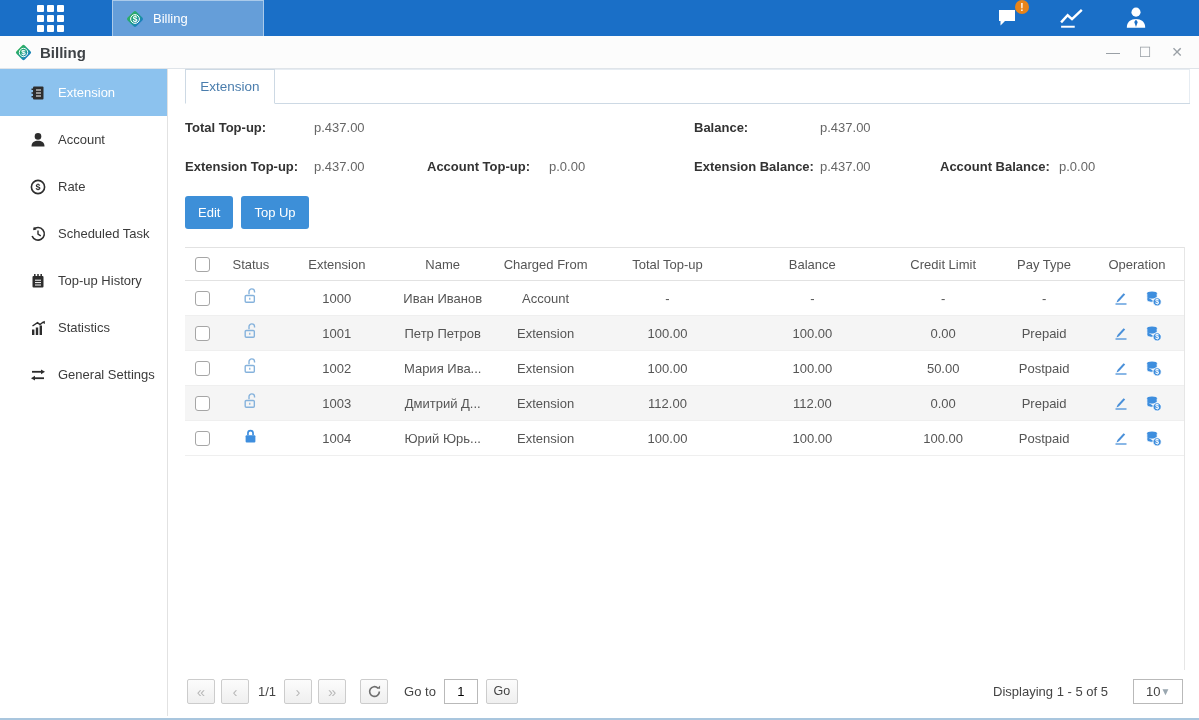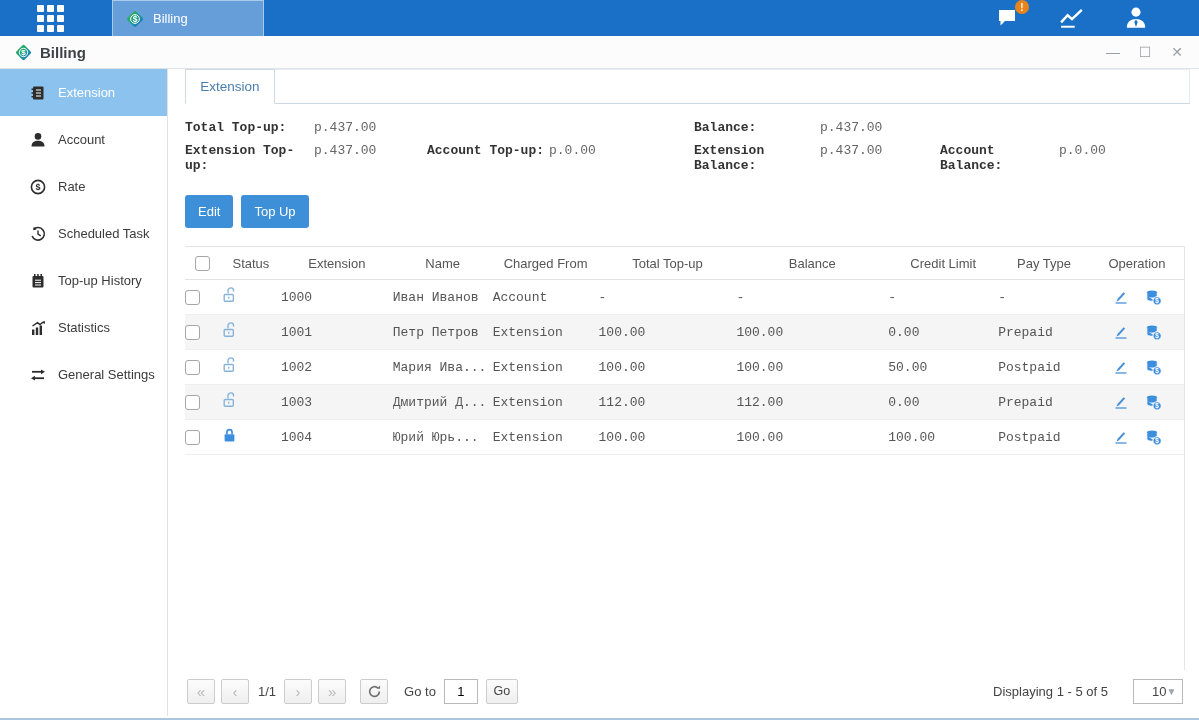--- a/index.html
+++ b/index.html
@@ -38,53 +38,53 @@
 
   
   .content { position:absolute; left:168px; top:69px; right:0; bottom:2px; display:flex; flex-direction:column; padding:0 14px 0 17px; background:#fff; }
 
   .tabstrip { height:35px; display:flex; align-items:stretch; border-bottom:1px solid #cdd9e4; margin-right:-5px; }
   .tab { width:90px; display:flex; align-items:center; justify-content:center; font-size:13.5px; color:#4a7dad;
          background:#fff; border:1px solid #cdd9e4; border-bottom:1px solid #fff; margin-bottom:-1px; cursor:pointer; }
   .tabstrip-rest { flex:1; border-top:1px solid #e6ecf2; border-right:1px solid #e6ecf2; }
 
   .summary { display:grid; grid-template-columns:129px 113px 122px 145px 126px 120px 119px auto;
-             row-gap:8px; padding:16px 0 8px 0; font-size:13px;font-family:Liberation Mono, monospace; }
+             row-gap:24px; padding:16px 0 8px 0; font-size:13px; }
   .summary .lbl { font-weight:bold; color:#333; }
   .summary .val { color:#666; }
   .gc5 { grid-column:5; } .gc6 { grid-column:6; }
 
   .toolbar { display:flex; gap:8px; margin:14px 0 18px 0; }
   .btn { background:#3d8fd8; color:#fff; border:none; font-size:13px; font-family:inherit;
          padding:9px 13px; border-radius:3px; cursor:pointer; }
 
   .grid-area { flex:1; border-right:1px solid #e6e6e6; display:flex; flex-direction:column; overflow:hidden; }
   table { width:100%; border-collapse:collapse; font-size:13px; table-layout:fixed; }
   th { font-weight:normal; color:#555; height:33px; border-top:1px solid #e2e2e2; border-bottom:1px solid #e2e2e2; text-align:center; cursor:pointer; }
-  td { height:35px; color:#555; border-bottom:1px solid #efefef; overflow:hidden; white-space:nowrap;font-family:Liberation Mono, monospace; }
+  td { height:35px; color:#555; text-align:center; border-bottom:1px solid #efefef; overflow:hidden; white-space:nowrap; }
   tr.alt td { background:#f5f5f5; }
   .cb { width:15px; height:15px; border:1px solid #a6a6a6; border-radius:3px; background:#fff; display:inline-block; vertical-align:middle; cursor:pointer; }
   .ops { display:flex; align-items:center; justify-content:center; gap:16px; }
   .op-ic { cursor:pointer; display:inline-flex; }
   .status-cell .lock-closed { display:none; }
   .status-cell.locked .lock-closed { display:inline-flex; }
 
   
   .footer { height:46px; display:flex; align-items:center; padding:6px 2px 10px 2px; font-size:13px; color:#444; }
   .pgbtn { width:28px; height:25px; border:1px solid #ccc; border-radius:2px; background:linear-gradient(#fcfcfc,#efefef);
            display:flex; align-items:center; justify-content:center; color:#b9b9b9; font-size:15px; cursor:pointer; margin-right:6px; }
   .pgbtn.refresh { color:#6f6f6f; margin-left:8px; }
   .page-ind { margin:0 8px 0 3px; color:#444; }
   .goto-lbl { margin:0 8px 0 10px; }
   .goto-input { width:34px; height:25px; border:1px solid #b9b9b9; text-align:center; font-size:13px; font-family:inherit; margin-right:8px; }
   .go-btn { width:32px; height:25px; border:1px solid #ccc; border-radius:2px; background:linear-gradient(#fcfcfc,#efefef);
             font-size:12.5px; color:#444; font-family:inherit; cursor:pointer; }
   .footer-right { margin-left:auto; display:flex; align-items:center; gap:25px; }
   .pagesize { width:50px; height:25px; border:1px solid #b9b9b9; background:#fff; display:flex; align-items:center;
-              justify-content:space-between; padding:0 18px; cursor:pointer; }
+              justify-content:space-between; padding:0 12px; cursor:pointer; }
   .pagesize .tri { color:#9aa7b0; font-size:10px; }
 </style>
 </head>
 <body>
 
 <div class="app">
 
   <div class="topbar">
     <div class="apps-btn">
       <div class="grid9">

